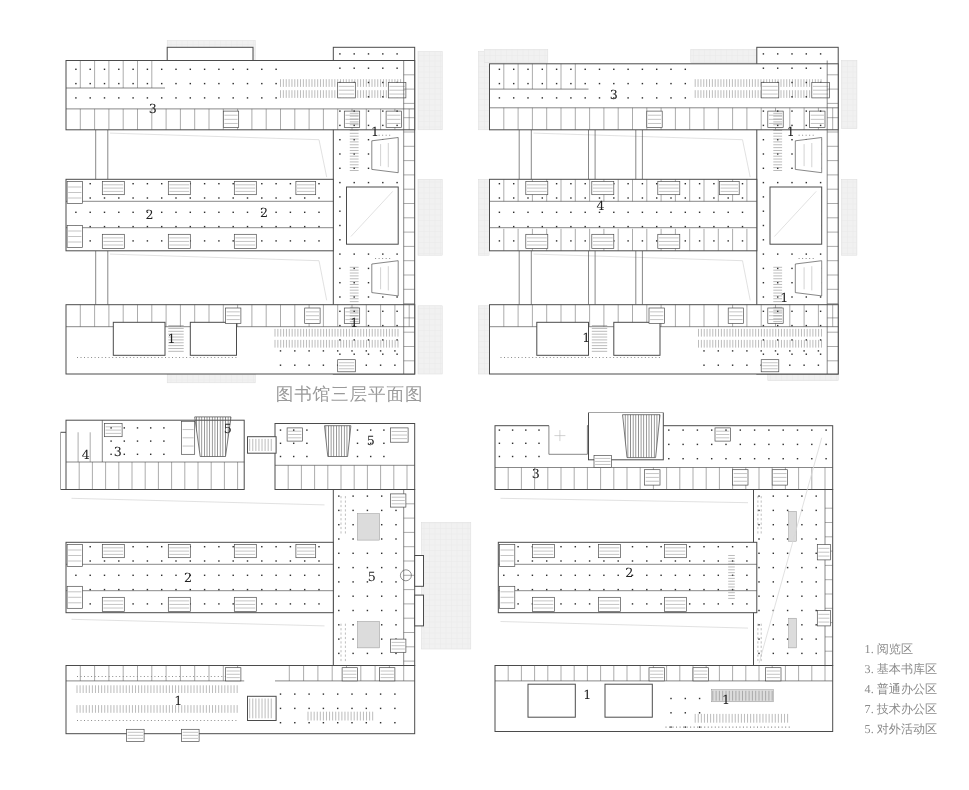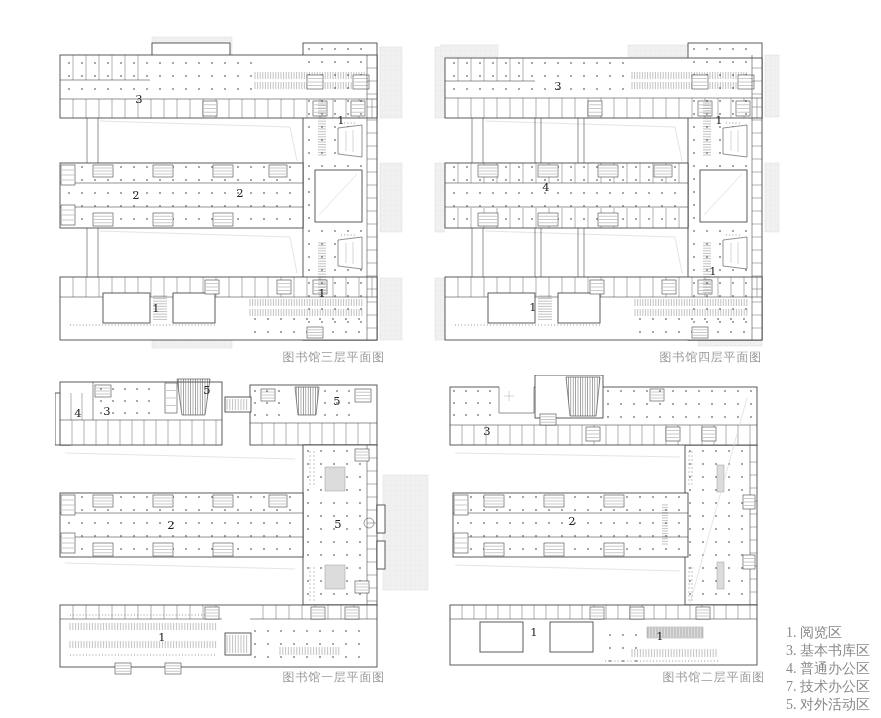--- a/index.html
+++ b/index.html
@@ -3,23 +3,23 @@
 <meta charset="utf-8">
 <style>
   html,body{margin:0;padding:0;background:#fff;}
   #sheet{position:relative;width:881px;height:718px;background:#fff;overflow:hidden;
          font-family:"Liberation Serif",serif;}
   .plan{position:absolute;}
   .plan svg{position:absolute;left:0;top:0;}
   .labels{position:absolute;left:0;top:0;width:100%;height:100%;}
   .zlabel{position:absolute;transform:translate(-50%,-58%);
           font-family:"DejaVu Serif",serif;font-size:11.5px;color:#222;}
-  .caption{position:absolute;text-align:right;font-size:12px;letter-spacing:0.8px;
+  .caption{position:absolute;text-align:right;font-size:16px;letter-spacing:0.8px;
            color:#9a9a9a;}
-  #legend{position:absolute;left:786px;top:624px;font-size:14px;line-height:18px;
+  #legend{position:absolute;left:786px;top:582px;font-size:11px;line-height:18px;
           color:#8a8a8a;}
   #legend div{white-space:nowrap;}
 </style>
 </head>
 <body>
 
 <svg width="0" height="0" style="position:absolute">
   <defs>
     <pattern id="vh" width="2.4" height="4" patternUnits="userSpaceOnUse">
       <path d="M1.2,0V4" stroke="#555" stroke-width="0.55"></path>
@@ -2433,23 +2433,20 @@
       </svg>
     <div class="labels">
         <span class="zlabel" style="left: 47px; top: 57px;">3</span>
         <span class="zlabel" style="left: 132px; top: 147px;">2</span>
         <span class="zlabel" style="left: 94px; top: 258px;">1</span>
         <span class="zlabel" style="left: 220px; top: 262px;">1</span>
       </div>
   </div>
 
   <div class="caption" style="left:55px;top:349px;width:330px">图书馆三层平面图</div>
-  <div class="caption" style="left:440px;top:349px;width:322px">图书馆四层平面图</div>
-  <div class="caption" style="left:55px;top:669px;width:330px">图书馆一层平面图</div>
-  <div class="caption" style="left:440px;top:669px;width:325px">图书馆二层平面图</div>
 
   <div id="legend">
     <div>1. 阅览区</div>
     <div>3. 基本书库区</div>
     <div>4. 普通办公区</div>
     <div>7. 技术办公区</div>
     <div>5. 对外活动区</div>
   </div>
 
 </div>

